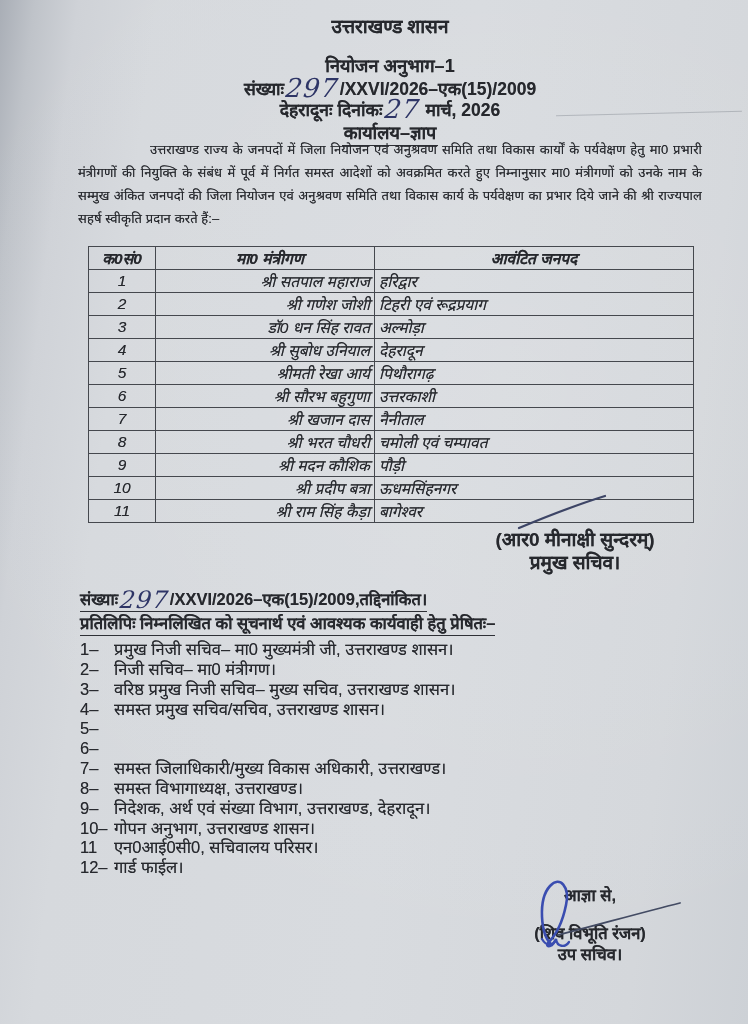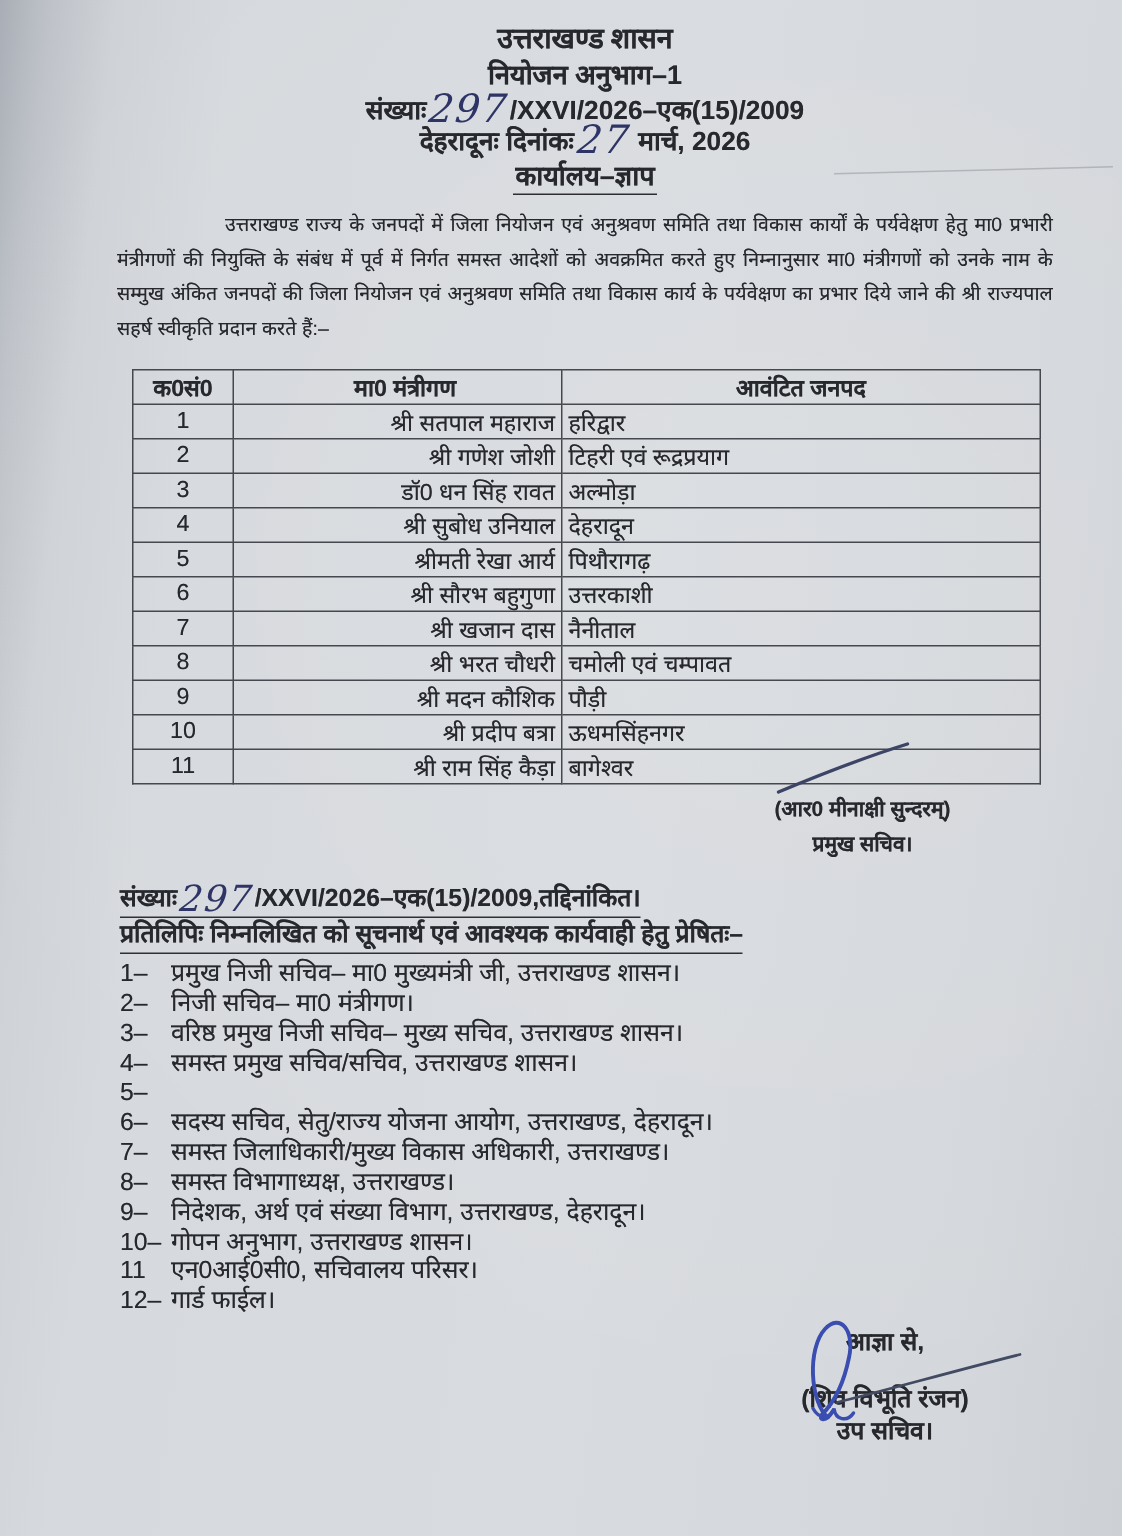--- a/index.html
+++ b/index.html
@@ -15,21 +15,21 @@
     background:
       radial-gradient(130% 95% at 68% 38%, rgba(255,255,255,0.10), rgba(0,0,0,0) 62%),
       linear-gradient(97deg,#a9aeb6 0%, #bfc3c9 4%, #cfd2d7 9%, #d6d9dd 18%, #d8dbdf 55%, #d4d7db 86%, #cdd1d6 100%);
     text-shadow:0 0 .4px rgba(38,40,46,.55);
   }
   .artifact-line{position:absolute;top:113px;left:556px;width:186px;height:1px;
     background:rgba(70,76,88,.26);transform:rotate(-1.4deg);}
   
   .header{position:absolute;top:16px;left:60px;width:660px;text-align:center;line-height:1.18;}
   .h1{font-size:19px;font-weight:700;font-family:Liberation Serif, serif;}
-  .h2{font-size:18px;font-weight:700;margin-top:2px;}
+  .h2{font-size:18px;font-weight:700;margin-top:18px;}
   .hline{font-size:17.5px;font-weight:700;margin-top:1px;white-space:nowrap;}
   .memo{display:inline-block;font-size:18px;font-weight:700;margin-top:2px;
     border-bottom:1.6px solid #2c2e34;padding:0 2px 1px 2px;}
   .hand{
     font-family:"DejaVu Serif","Liberation Serif",serif;
     font-style:italic;font-weight:400;color:#2e3566;
     font-size:26px;letter-spacing:1px;line-height:0;
     display:inline-block;transform:skewX(-6deg);
     position:relative;top:2px;margin:0 1px 0 2px;
     text-shadow:none;
@@ -41,29 +41,29 @@
     text-align:justify;text-indent:72px;letter-spacing:.1px;
   }
   
   table.minister{
     position:absolute;top:246px;left:88px;width:606px;
     border-collapse:collapse;table-layout:fixed;
     font-size:15.5px;font-weight:500;
   }
   table.minister th,table.minister td{
     border:1px solid #45484e;padding:0 4px;height:20.3px;
-    overflow:hidden;white-space:nowrap;
+    overflow:hidden;white-space:nowrap;font-style:italic;
   }
   table.minister th{font-weight:700;height:22px;text-align:center;}
   .col-sno{width:58px;text-align:center;}
   .col-min{width:200px;text-align:right;padding-left:14px !important;}
   .col-dist{width:auto;text-align:left;}
   
   .sign1{position:absolute;top:528px;left:455px;width:240px;text-align:center;
-    font-size:14px;font-weight:700;line-height:23px;}
+    font-size:19px;font-weight:700;line-height:23px;}
   .sign1 .stroke1{position:absolute;left:62px;top:-34px;}
   
   .lower{position:absolute;top:588px;left:80px;width:640px;font-size:16.5px;font-weight:600;}
   .und{display:inline-block;border-bottom:1.5px solid #2e3036;padding-bottom:1px;white-space:nowrap;}
   .refline{line-height:22px;height:24px;}
   .refline .hand{font-size:24px;top:3px;}
   .copyhead{line-height:22px;height:28px;}
   .copylist{margin:0;padding:0;list-style:none;font-weight:500;}
   .copylist li{display:flex;line-height:19.85px;white-space:nowrap;}
   .copylist .num{min-width:34px;}
@@ -197,21 +197,20 @@
         </li>
       <li>
           <span class="num">4–</span>
           <span>समस्त प्रमुख सचिव/सचिव, उत्तराखण्ड शासन।</span>
         </li>
       <li>
           <span class="num">5–</span>
         </li>
       <li>
           <span class="num">6–</span>
-          <span>सदस्य सचिव, सेतु/राज्य योजना आयोग, उत्तराखण्ड, देहरादून।</span>
         </li>
       <li>
           <span class="num">7–</span>
           <span>समस्त जिलाधिकारी/मुख्य विकास अधिकारी, उत्तराखण्ड।</span>
         </li>
       <li>
           <span class="num">8–</span>
           <span>समस्त विभागाध्यक्ष, उत्तराखण्ड।</span>
         </li>
       <li>

